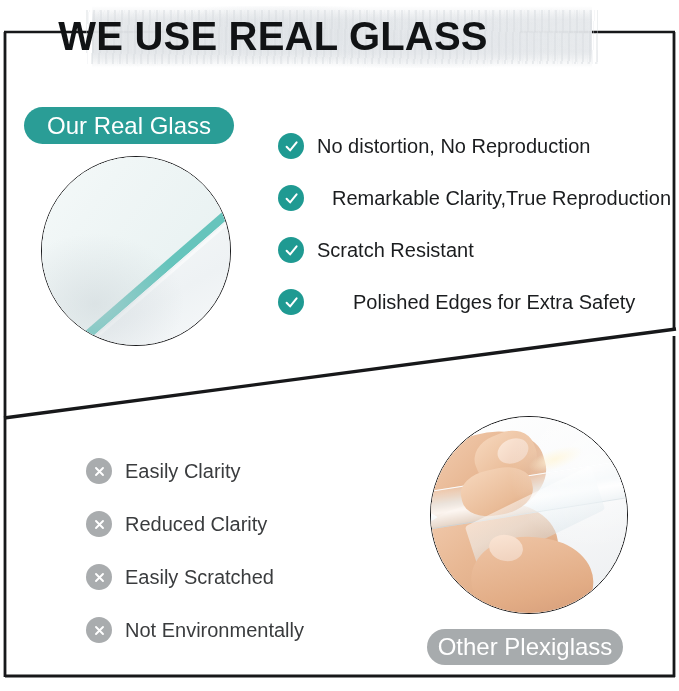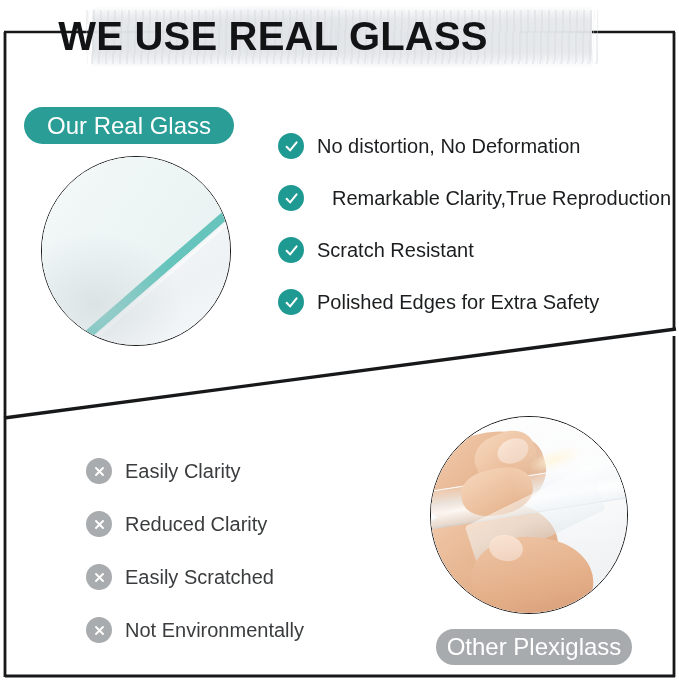--- a/index.html
+++ b/index.html
@@ -43,21 +43,21 @@
 
   
   .badge{
     position:absolute;
     display:flex;align-items:center;justify-content:center;
     color:#ffffff;font-size:24px;
     border-radius:999px;
     white-space:nowrap;
   }
   #badge-our-glass{left:24px;top:107px;width:210px;height:37px;background:#2a9d96;}
-  #badge-other{left:436px;top:629px;width:196px;height:36px;background:#a7abad;}
+  #badge-other{left:427px;top:629px;width:196px;height:36px;background:#a7abad;}
 
   
   .list{position:absolute;}
   .row{position:absolute;display:flex;align-items:center;}
   .row .mark{
     width:26px;height:26px;border-radius:50%;
     display:flex;align-items:center;justify-content:center;
     flex:0 0 26px;
   }
   .mark.check{background:#1f9a92;}
@@ -203,39 +203,39 @@
     <div class="shade"></div>
   </div>
 
   <div id="list-pros" class="list">
     <div class="row" style="top:0px;left:0px;">
       <span class="mark check">
         <svg width="17" height="17" viewBox="0 0 17 17">
             <path d="M3.6 8.7 L7.1 12.4 L13.6 4.4" fill="none" stroke="#ffffff" stroke-width="2" stroke-linecap="round" stroke-linejoin="round"></path>
           </svg>
       </span>
-      <span class="txt">No distortion, No Deformation</span>
+      <span class="txt">No distortion, No Reproduction</span>
     </div>
     <div class="row" style="top:52px;left:0px;gap:15px;">
       <span class="mark check">
         <svg width="17" height="17" viewBox="0 0 17 17">
             <path d="M3.6 8.7 L7.1 12.4 L13.6 4.4" fill="none" stroke="#ffffff" stroke-width="2" stroke-linecap="round" stroke-linejoin="round"></path>
           </svg>
       </span>
       <span class="txt">Remarkable Clarity,True Reproduction</span>
     </div>
     <div class="row" style="top:104px;left:0px;">
       <span class="mark check">
         <svg width="17" height="17" viewBox="0 0 17 17">
             <path d="M3.6 8.7 L7.1 12.4 L13.6 4.4" fill="none" stroke="#ffffff" stroke-width="2" stroke-linecap="round" stroke-linejoin="round"></path>
           </svg>
       </span>
       <span class="txt">Scratch Resistant</span>
     </div>
-    <div class="row" style="top:156px;left:0px;">
+    <div class="row" style="top:156px;left:0px;gap:36px;">
       <span class="mark check">
         <svg width="17" height="17" viewBox="0 0 17 17">
             <path d="M3.6 8.7 L7.1 12.4 L13.6 4.4" fill="none" stroke="#ffffff" stroke-width="2" stroke-linecap="round" stroke-linejoin="round"></path>
           </svg>
       </span>
       <span class="txt">Polished Edges for Extra Safety</span>
     </div>
   </div>
 
   <div id="list-cons" class="list">

